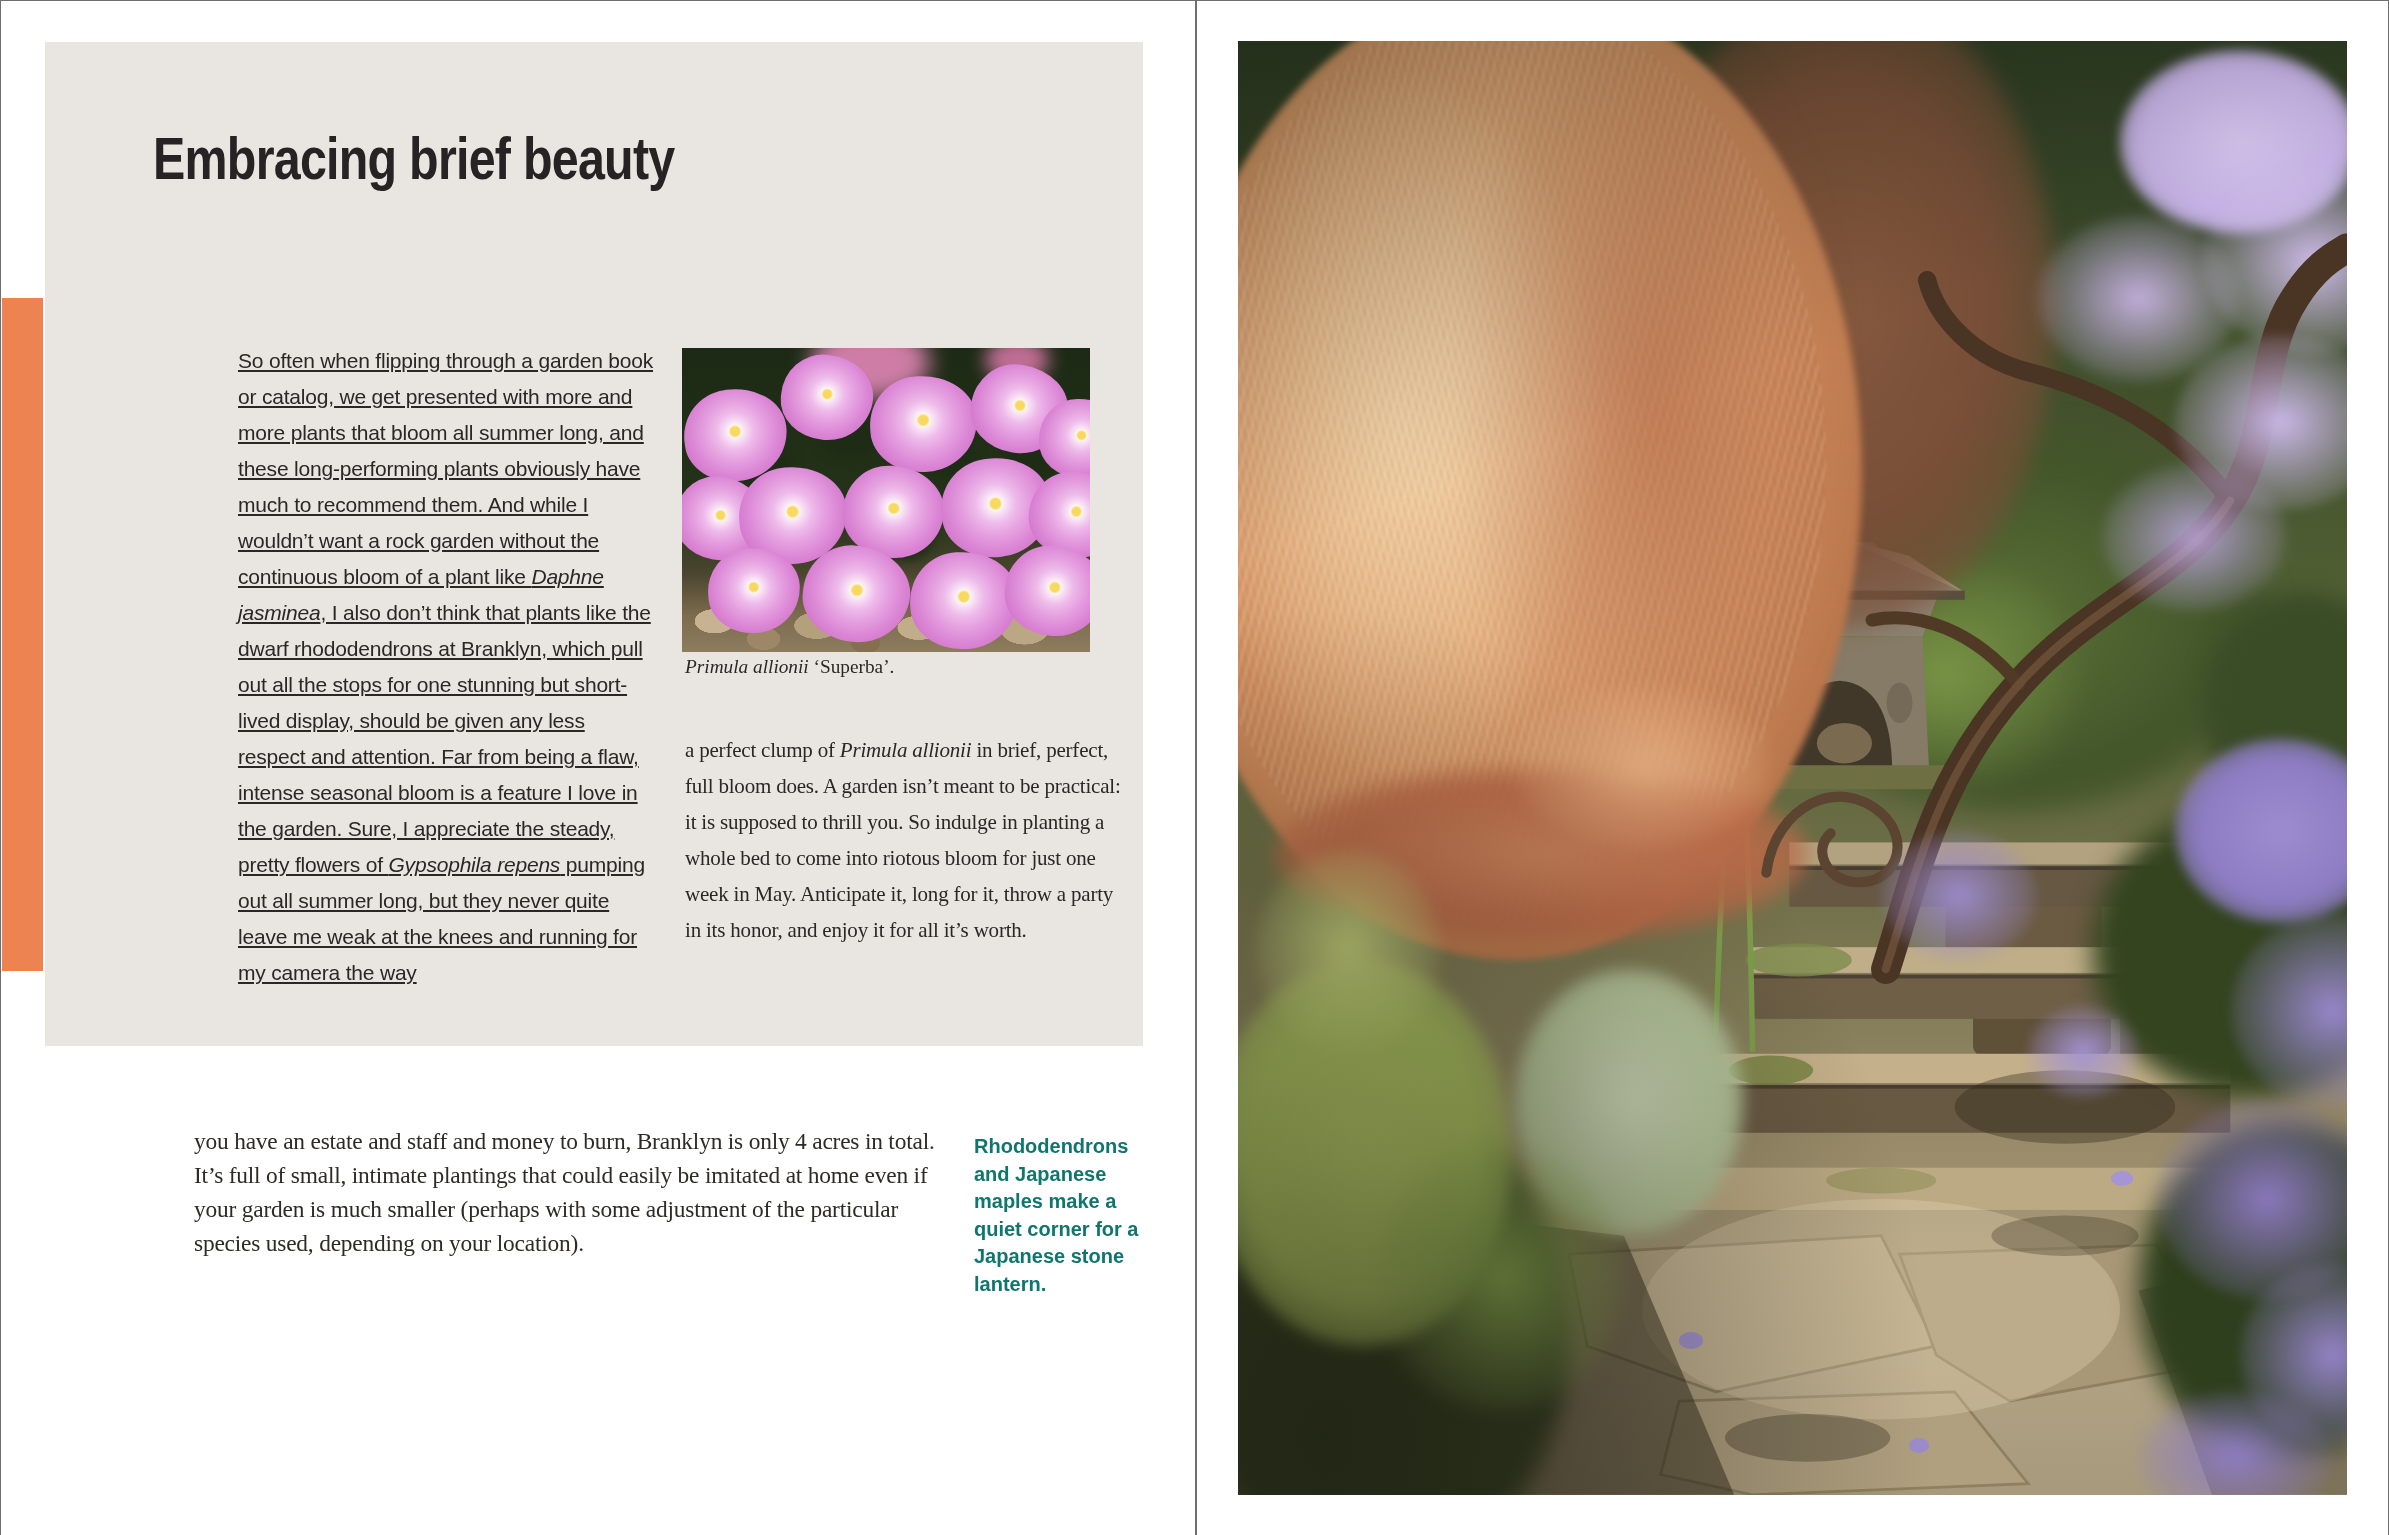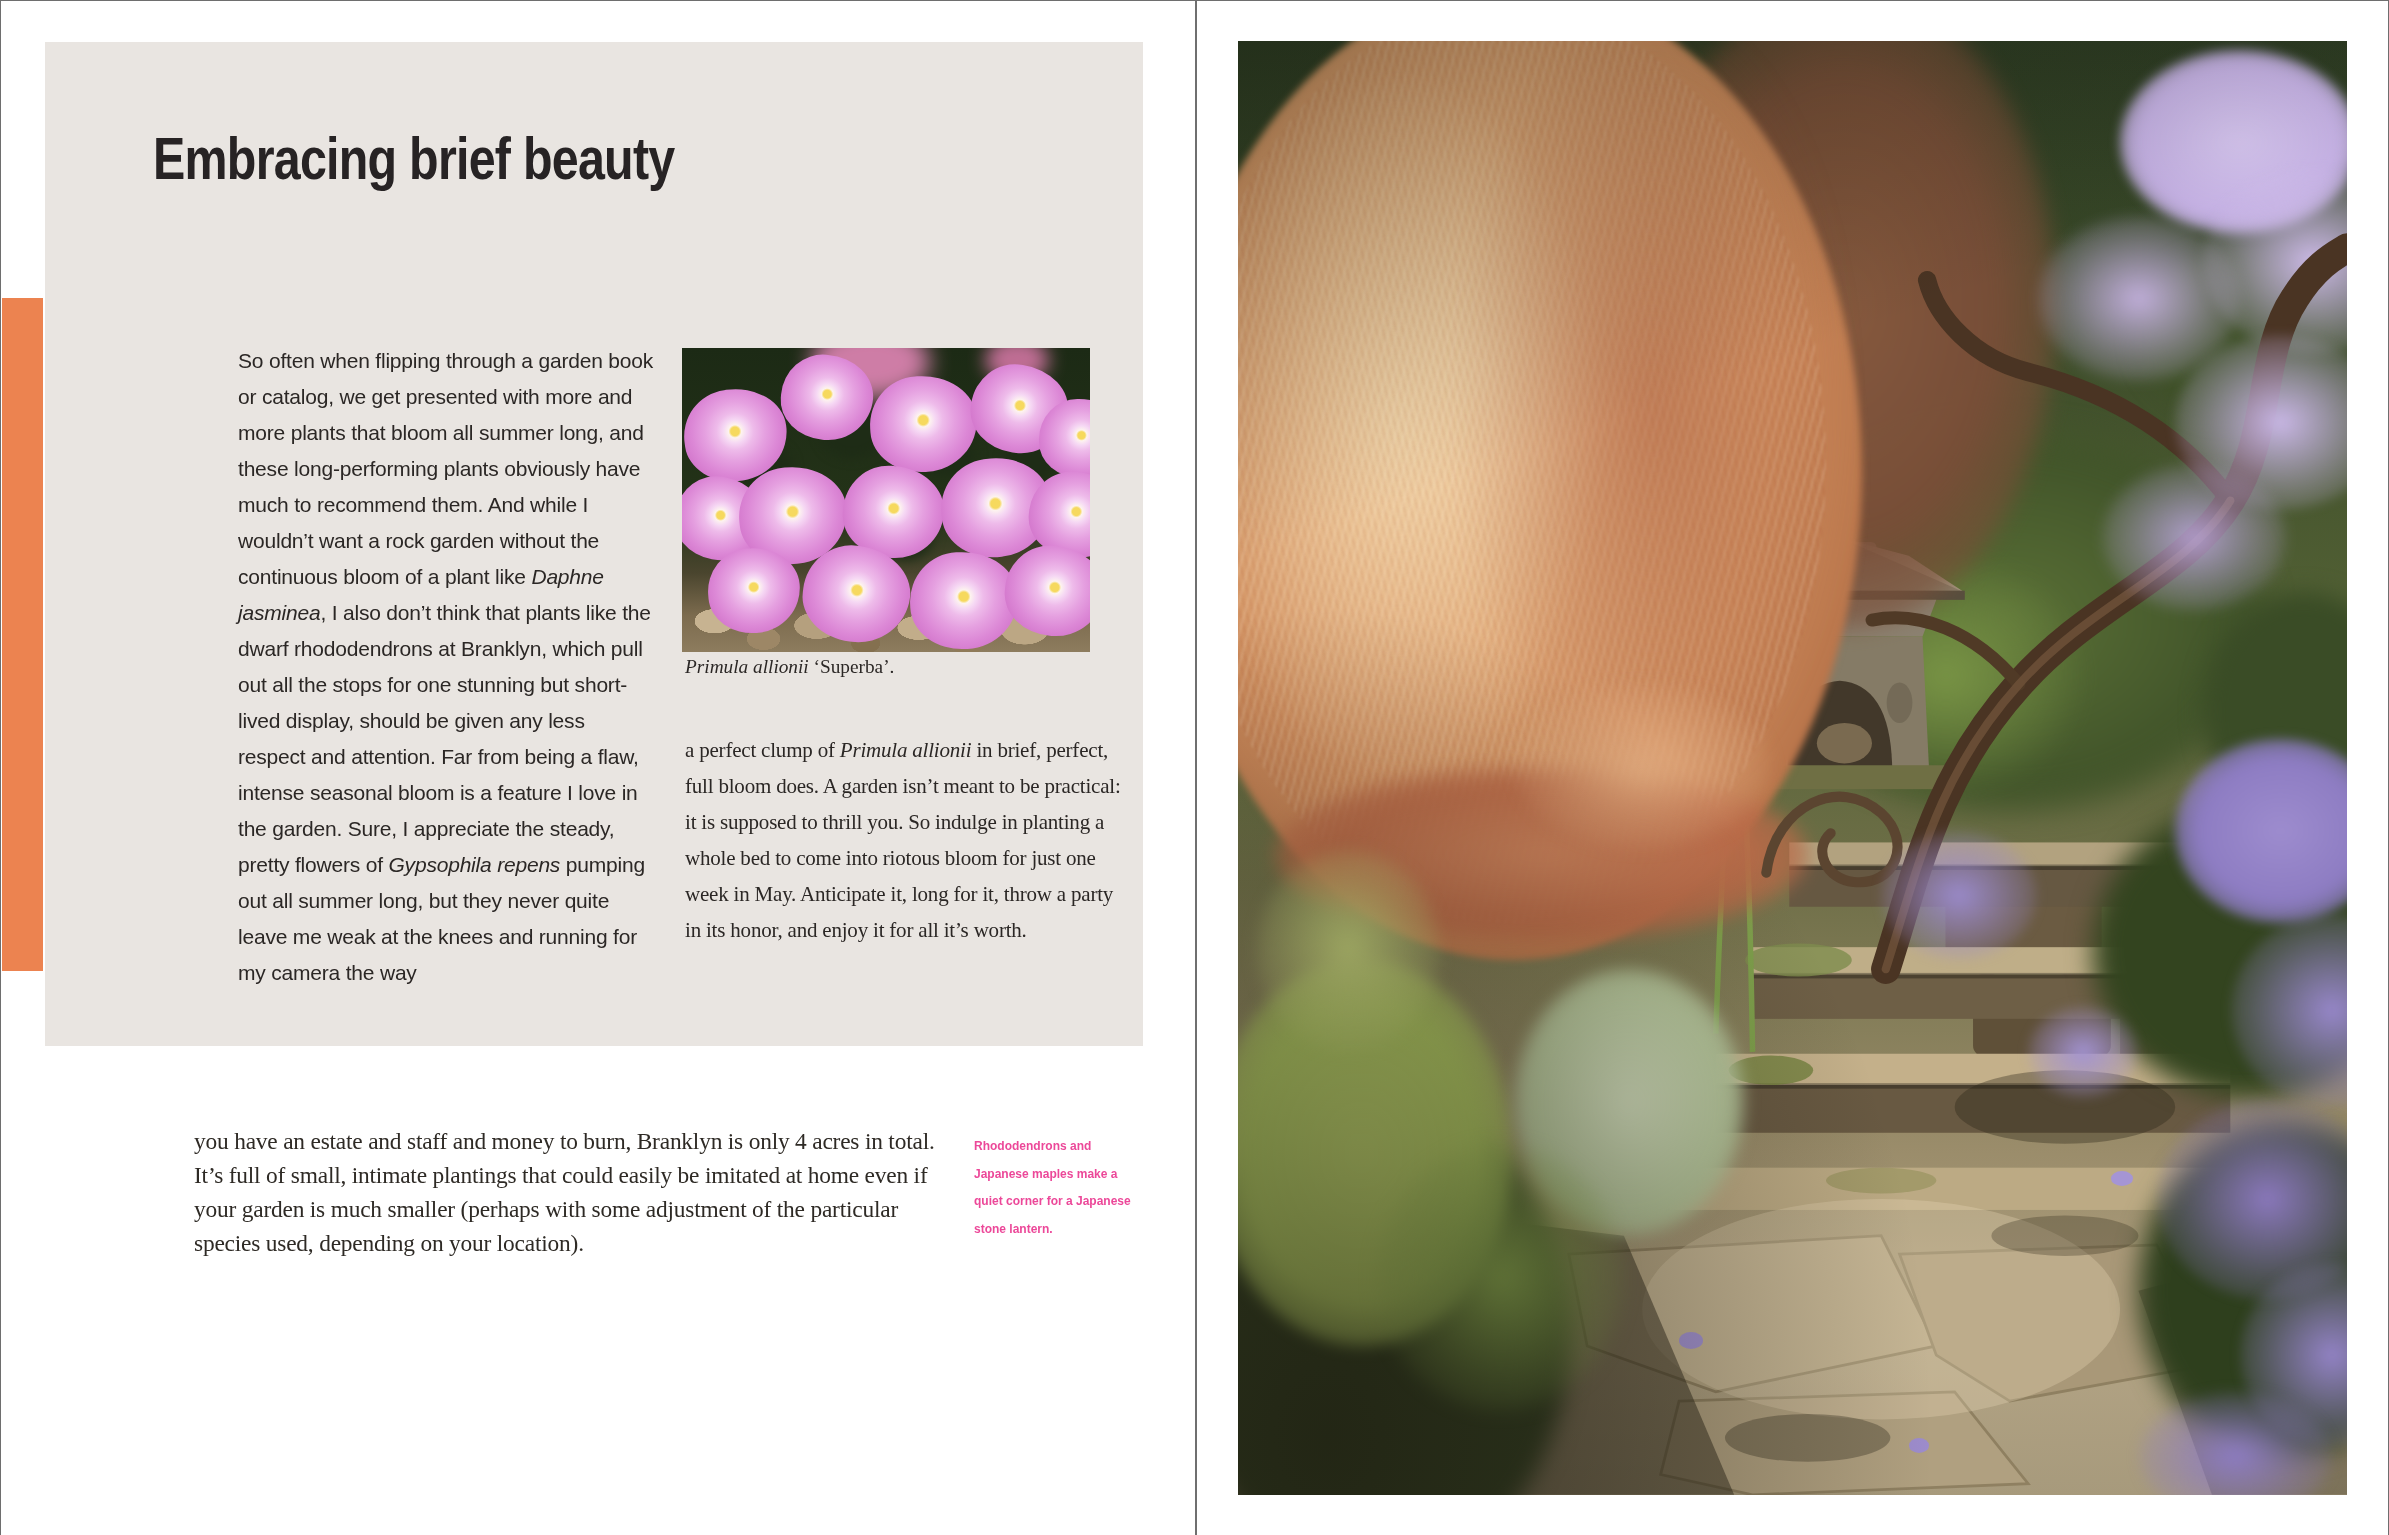--- a/index.html
+++ b/index.html
@@ -9,32 +9,32 @@
   .spine{position:absolute;left:1194px;top:0;width:1.8px;height:100%;background:#6f6f6f;}
 
   
   .left-page{position:absolute;left:0;top:0;width:1195px;height:100%;}
   .accent-tab{position:absolute;left:0.9px;top:297px;width:41px;height:673px;background:#ec8350;}
   .feature-box{position:absolute;left:44px;top:41px;width:1098px;height:1004px;background:#e9e5e1;}
   .feature-title{position:absolute;left:108px;top:85px;margin:0;font-size:59px;line-height:1.1;
     font-weight:bold;color:#272324;letter-spacing:-0.9px;transform:scaleX(.82);transform-origin:left top;white-space:nowrap;}
   .col{position:absolute;font-size:21px;line-height:36px;letter-spacing:-0.2px;color:#2b2725;}
   .col i{font-style:italic;}
-  .col1{left:193px;top:301px;width:415px;}
+  .col1{left:193px;top:301px;width:415px;text-decoration:underline;}
   .col2{left:640px;top:690px;width:436px;font-family:Liberation Serif, serif;}
   .photo-caption{position:absolute;left:640px;top:614px;margin:0;font-size:19.3px;color:#2b2725;font-family:Liberation Serif, serif;}
   .photo-caption i{font-style:italic;}
 
   .body-text{position:absolute;left:193px;top:1123px;width:774px;
     font-family:"Liberation Serif",serif;font-size:23.4px;line-height:34px;
     letter-spacing:-0.2px;color:#2e2a25;}
   .body-text p{margin:0;}
   .body-text p.indent{text-indent:39px;}
   .side-caption{position:absolute;left:973px;top:1132px;width:173px;
-    font-size:12px;line-height:27.6px;font-weight:bold;color:#ec4899;}
+    font-size:20px;line-height:27.6px;font-weight:bold;color:#0f766e;}
 
   
   figure{margin:0;}
   .blob{position:absolute;border-radius:50%;}
 
   .primula{position:absolute;left:637px;top:306px;width:408px;height:304px;overflow:hidden;
     background:linear-gradient(180deg,#1c2a15 0%,#243318 55%,#4a452e 74%,#7c6b4e 88%,#8d7c5e 100%);}
   .pfl{position:absolute;border-radius:46% 54% 50% 50%/52% 48% 54% 46%;
     background:radial-gradient(circle at 50% 46%,#f6d95e 0%,#f6d95e 6%,#fdf3ef 9%,#f6d9f4 16%,
       #eebbea 26%,#e5a0e0 42%,#dc88d6 60%,#d275cb 78%,#c362bc 92%,rgba(150,70,140,0) 100%);}

